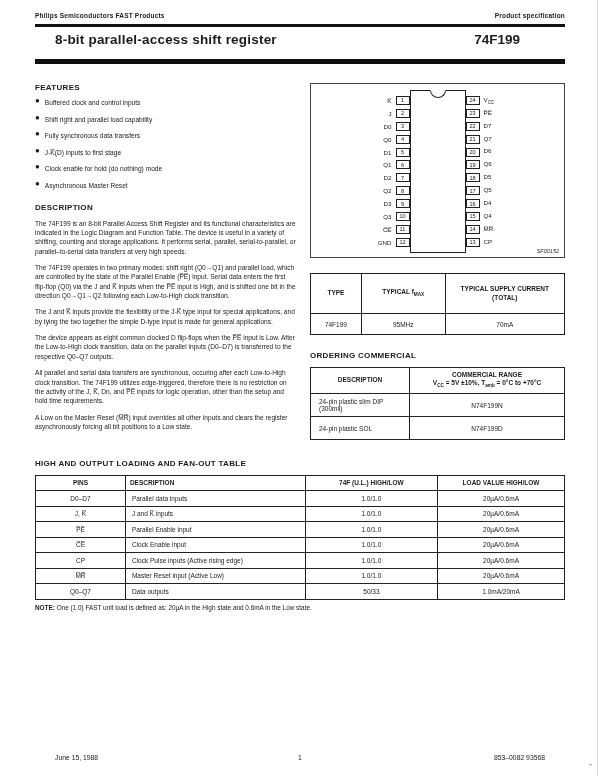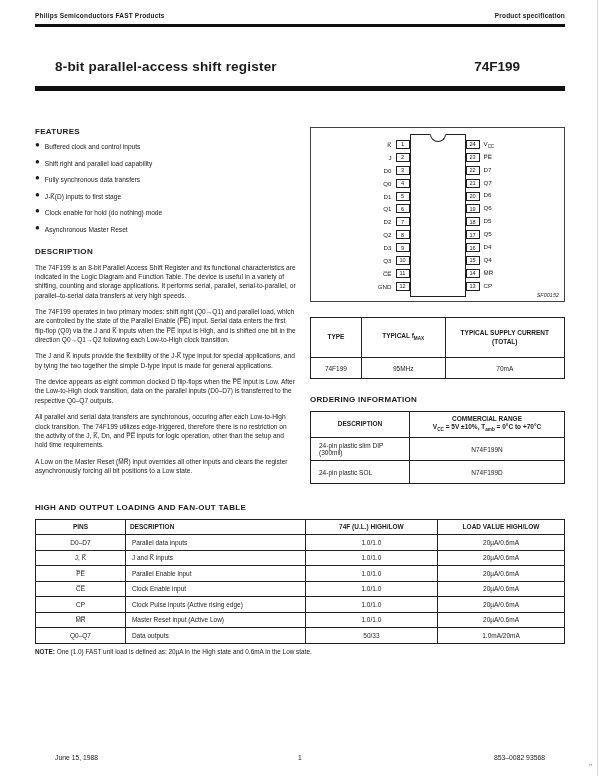--- a/index.html
+++ b/index.html
@@ -8,27 +8,27 @@
     width:600px; height:776px; position:relative; overflow:hidden;
     font-family:"Liberation Sans", sans-serif; color:#1c1c1c;
     -webkit-font-smoothing:antialiased;
   }
   .page { position:absolute; inset:0; padding:12px 35px 0 35px; }
   .scan-edge { position:absolute; right:2px; top:0; bottom:0; width:1px; background:#d9d9d9; }
 
   
   .hdr-row { display:flex; justify-content:space-between; font-size:6.5px; font-weight:bold; letter-spacing:.2px; }
   .bar1 { height:3px; background:#101010; margin-top:5px; }
-  .title-row { display:flex; justify-content:space-between; align-items:center; padding:32px 45px 12px 20px;gap:16px; }
+  .title-row { display:flex; justify-content:space-between; align-items:center; padding:5px 45px 12px 20px;gap:16px; }
   .title-row .t1 { font-size:13.5px; font-weight:bold; letter-spacing:.2px; }
   .title-row .t2 { font-size:13.5px; font-weight:bold; }
   .bar2 { height:5px; background:#101010; }
 
   
-  .cols { display:flex; gap:13px; margin-top:36px; }
+  .cols { display:flex; gap:13px; margin-top:19px; }
   .col-l { width:262px; }
   .col-r { width:255px; }
   .sec-h { font-size:8px; font-weight:bold; letter-spacing:.3px; margin-bottom:7px; }
 
   .feat-item { display:flex; gap:5px; margin-bottom:9.5px; font-size:6.6px; }
   .feat-item .blt { font-size:8px; line-height:6px; margin-top:-1px; }
 
   .desc p { font-size:6.6px; line-height:1.42; margin-bottom:7px; }
   .desc { margin-top:14px; }
 
@@ -253,21 +253,21 @@
         <tbody>
 
         <tr>
             <td>74F199</td>
             <td>95MHz</td>
             <td>70mA</td>
           </tr>
           </tbody>
       </table>
 
-      <div class="sec-h">ORDERING INFORMATION</div>
+      <div class="sec-h">ORDERING COMMERCIAL</div>
       <table class="ord-tbl">
         <thead>
           <tr>
             <th style="width:39%">DESCRIPTION</th>
             <th style="width:61%">
               <span>COMMERCIAL RANGE</span><br>
               <span>V</span><sub>CC</sub><span> = 5V ±10%, T</span><sub>amb</sub><span> = 0°C to +70°C</span>
             </th>
           </tr>
         </thead>

